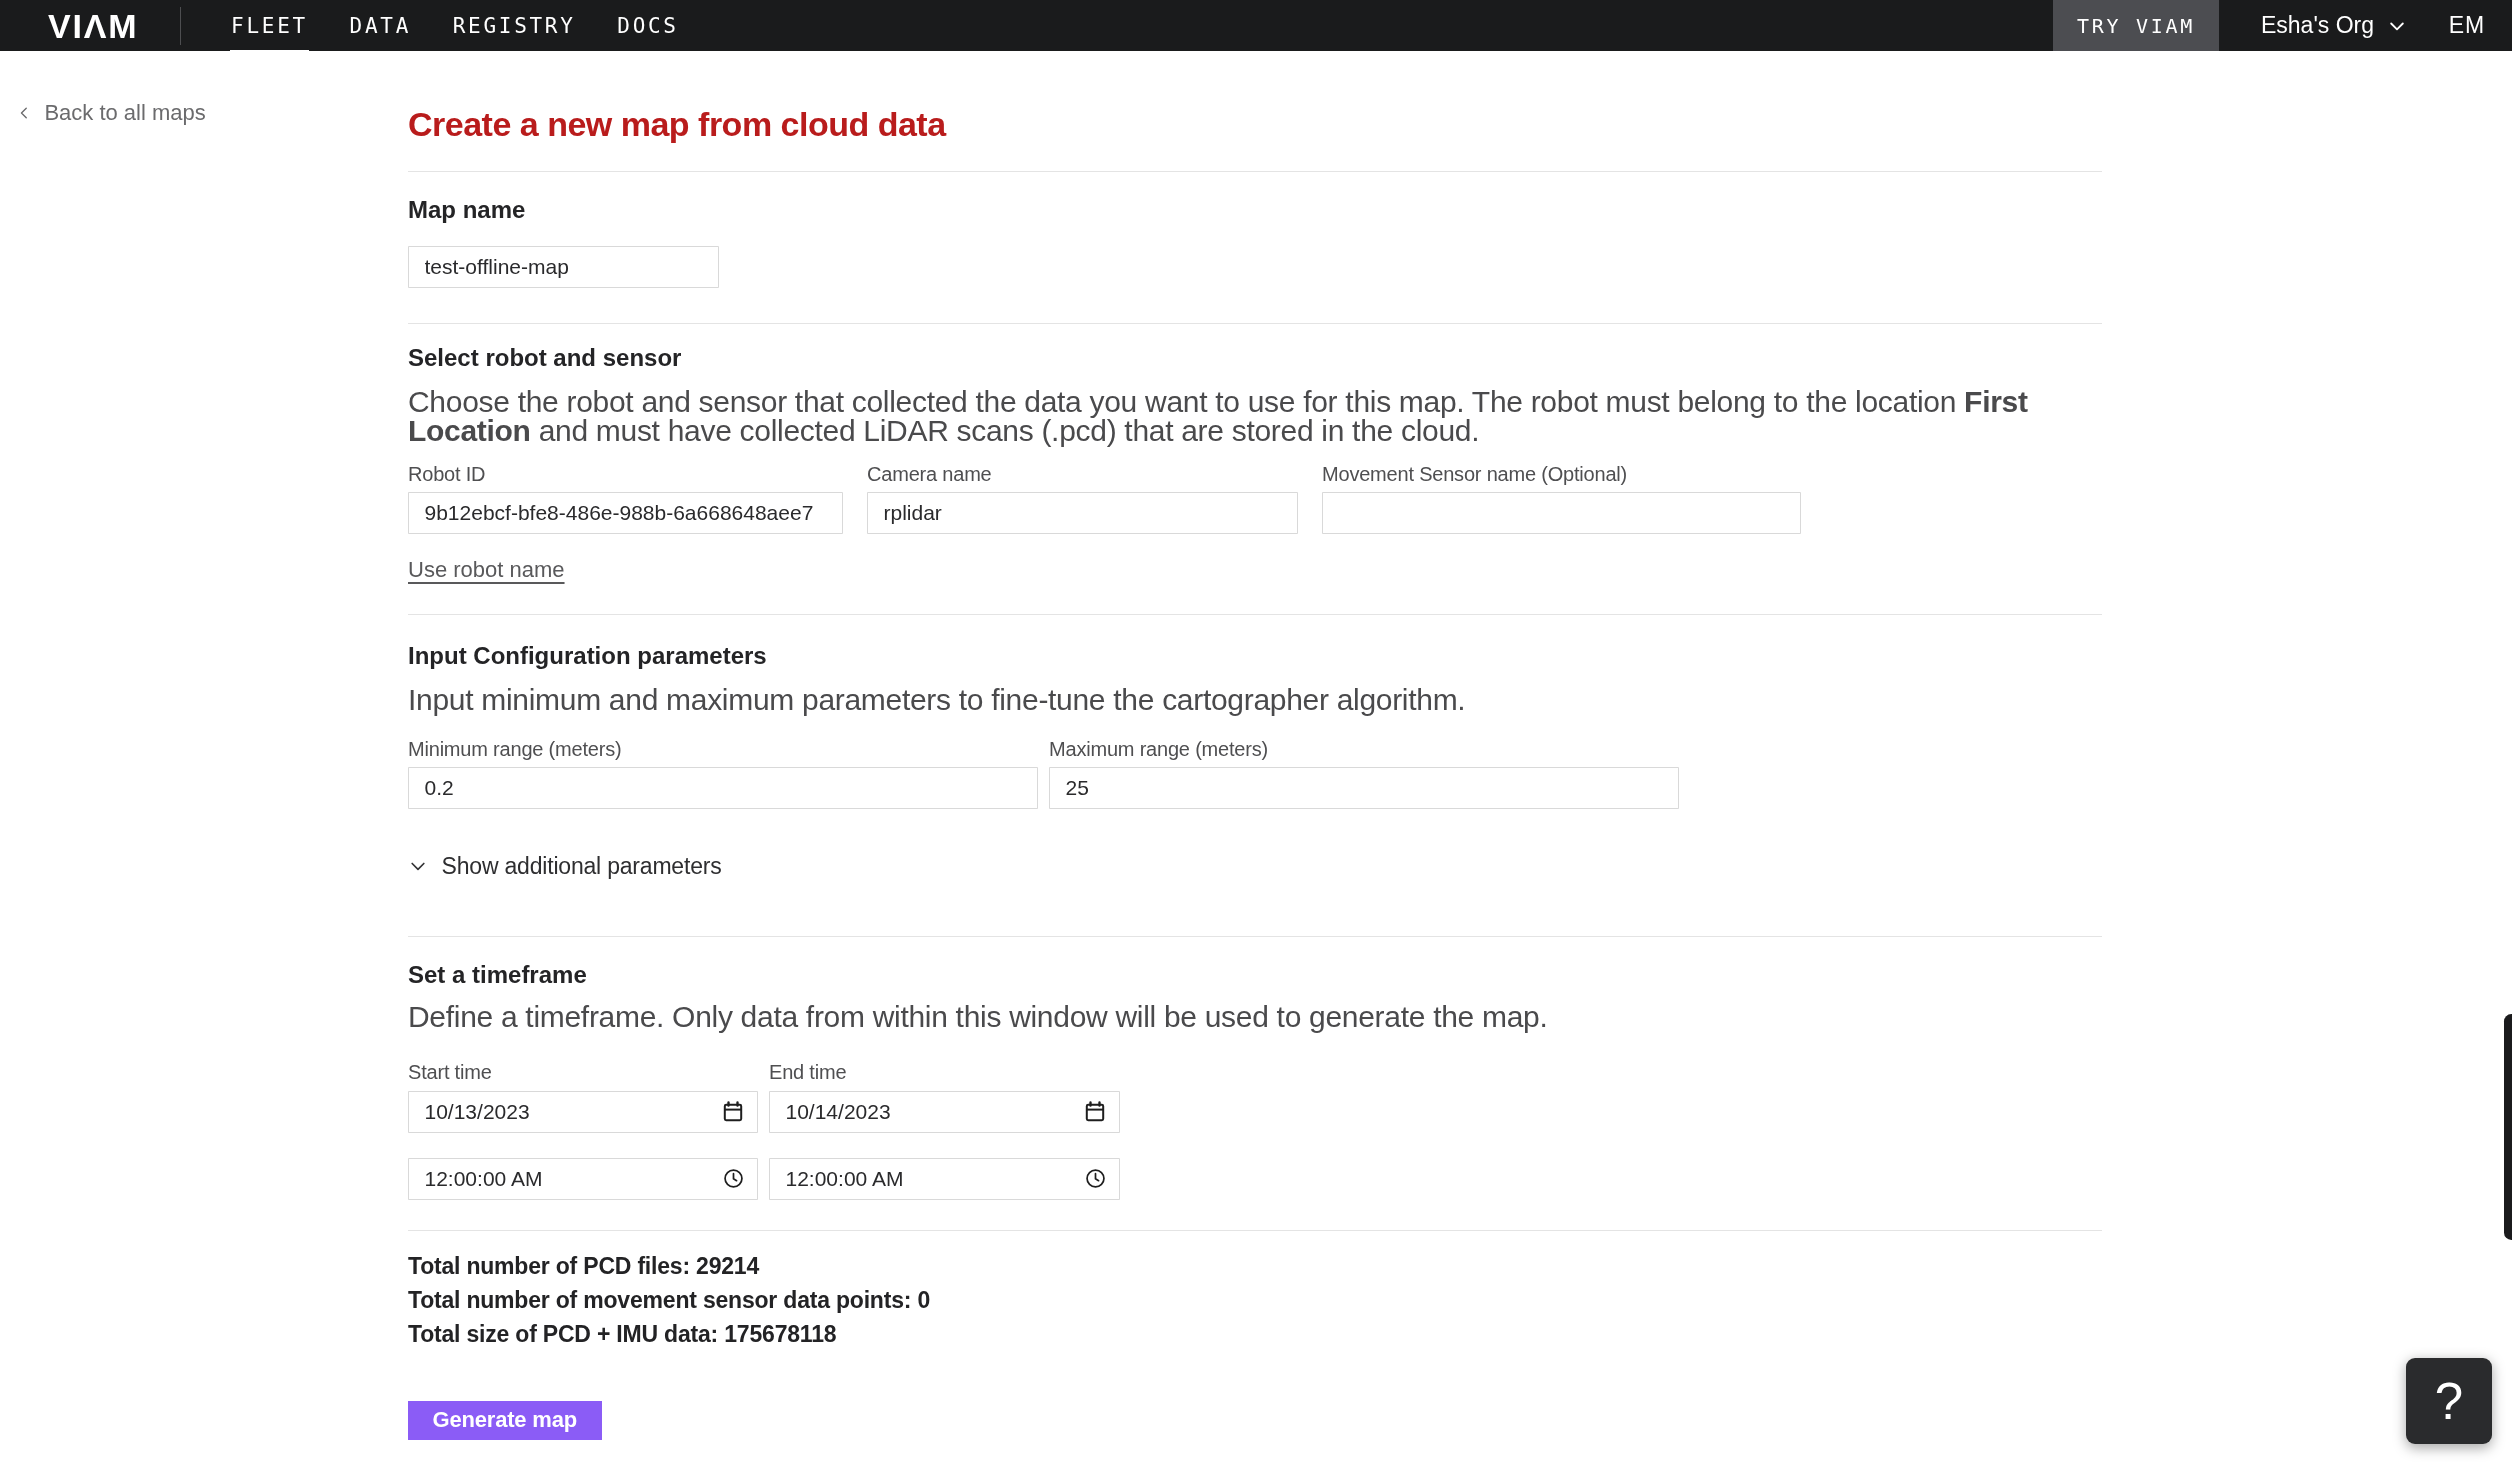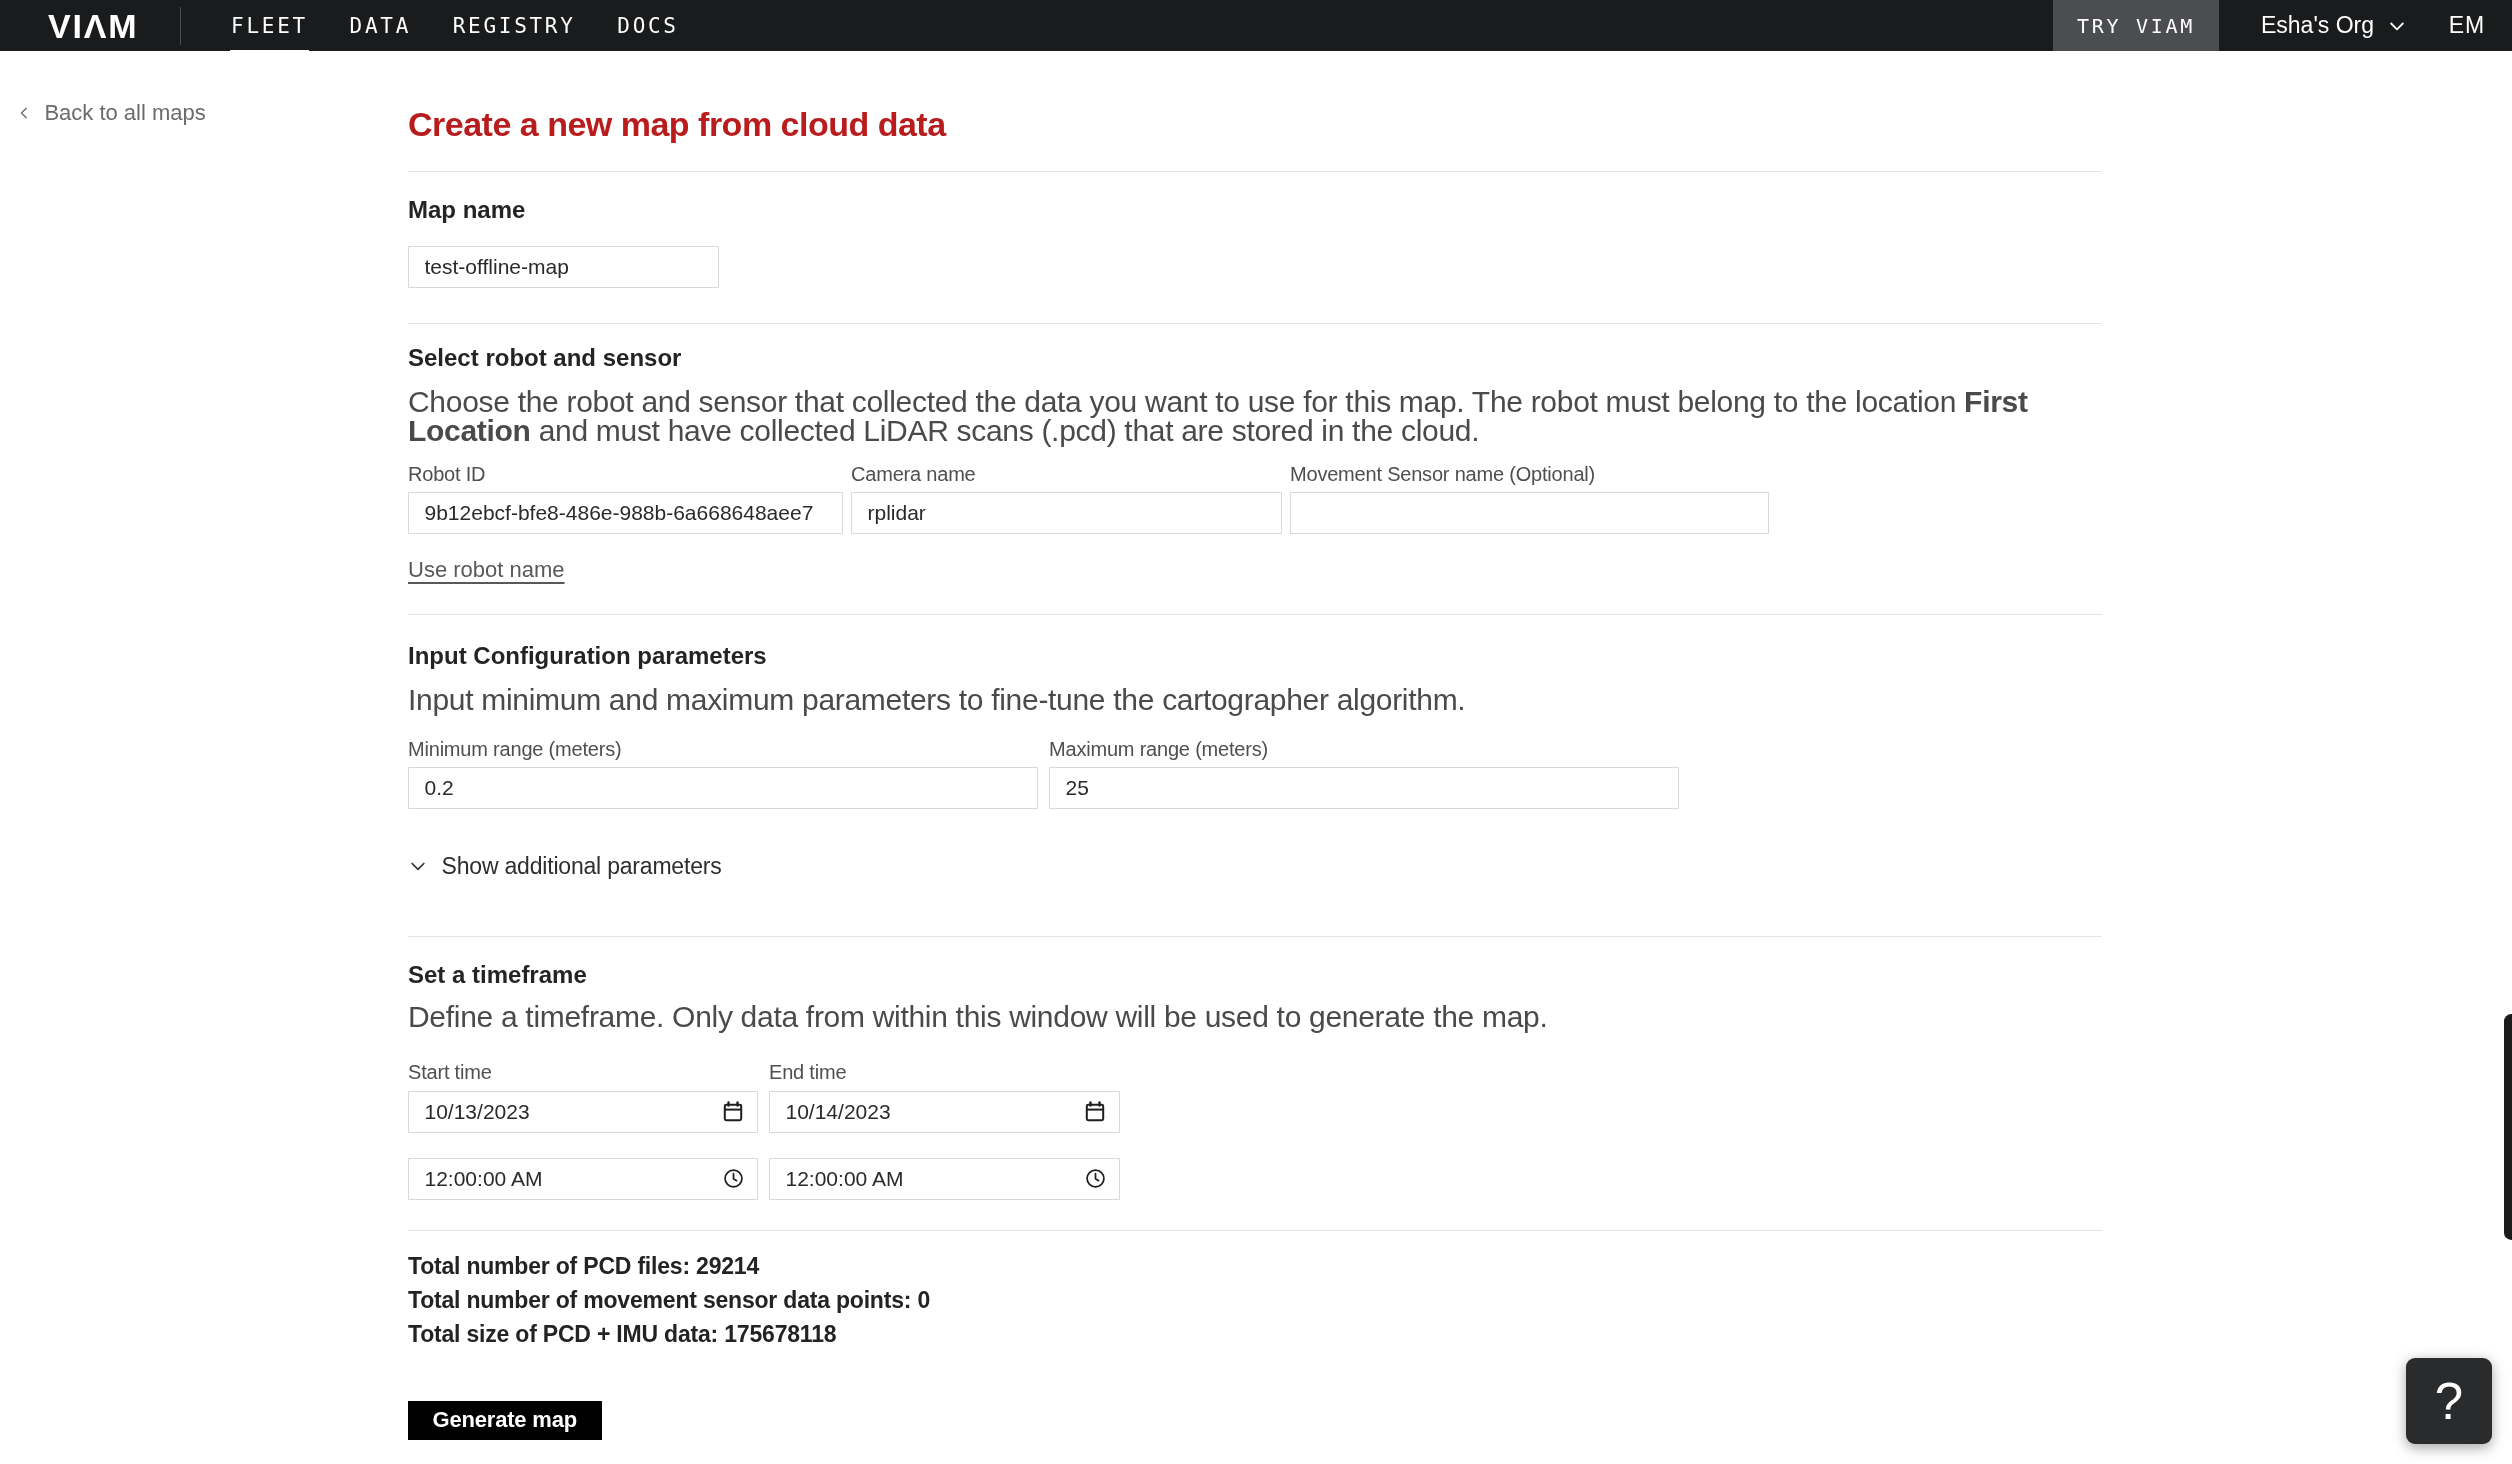--- a/index.html
+++ b/index.html
@@ -69,21 +69,21 @@
   .desc-time   { margin-top: 15.5px; }
 
   .field-label { font-size: 20px; color: #4f4f51; line-height: 20px; margin-bottom: 8.2px; display: block; letter-spacing: -0.2px; }
   .text-input {
     height: 42px; width: 100%; border: 0.9px solid #d9d9d9; background: #fff;
     font-family: "Liberation Sans", "DejaVu Sans", sans-serif;
     font-size: 21px; color: #2a2a2c; padding: 0 15.5px; border-radius: 0.9px;
   }
   .mapname-input-wrap { margin-top: 24.6px; width: 311px; }
 
-  .robot-grid { margin-top: 19px; display: grid; grid-template-columns: 435px 431px 479px; column-gap: 8px; }
+  .robot-grid { margin-top: 19px; display: grid; grid-template-columns: 435px 431px 479px; column-gap: 24px; }
   .use-robot-name {
     display: inline-block; margin-top: 23px; font-size: 22px; color: #59595b;
     text-decoration: underline; text-underline-offset: 4.5px; cursor: pointer;
   }
 
   .range-grid { margin-top: 24.6px; display: grid; grid-template-columns: 630px 630px; column-gap: 11px; }
 
   .show-additional { margin-top: 44px; display: flex; align-items: center; gap: 13.6px; cursor: pointer; }
   .show-additional-label { font-size: 23px; color: #2e2e30; letter-spacing: -0.2px; }
 
@@ -93,21 +93,21 @@
     display: flex; align-items: center; justify-content: space-between;
     padding: 0 12px 0 15.5px; font-size: 21px; color: #2a2a2c; cursor: text; border-radius: 0.9px;
   }
   .picker-box.time { margin-top: 25px; }
 
   .summary { margin-top: 24.6px; }
   .summary-line { font-size: 23px; font-weight: 700; color: #232325; line-height: 23px; margin-bottom: 11px; letter-spacing: -0.2px; }
 
   .generate-btn {
     margin-top: 44px; height: 39px; padding: 0 24.6px;
-    background: #000000; color: #fff; border: none;
+    background: #8b5cf6; color: #fff; border: none;
     font-family: "Liberation Sans", "DejaVu Sans", sans-serif;
     font-size: 22px; font-weight: 700; letter-spacing: -0.2px; cursor: pointer;
   }
 
   
   .help-button {
     position: absolute; right: 20px; bottom: 20px;
     width: 86px; height: 86px; background: #2a2b2d; border-radius: 9px;
     display: flex; align-items: center; justify-content: center;
     color: #fff; font-size: 51px; font-weight: 400;

